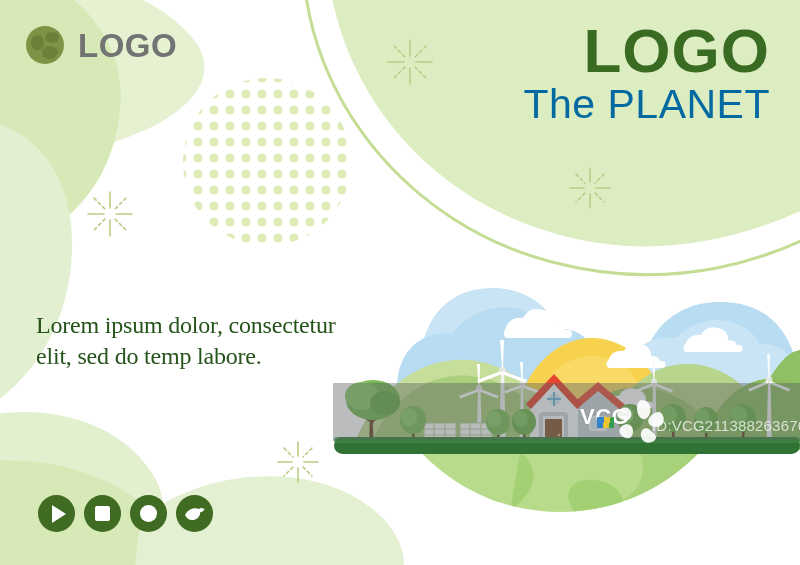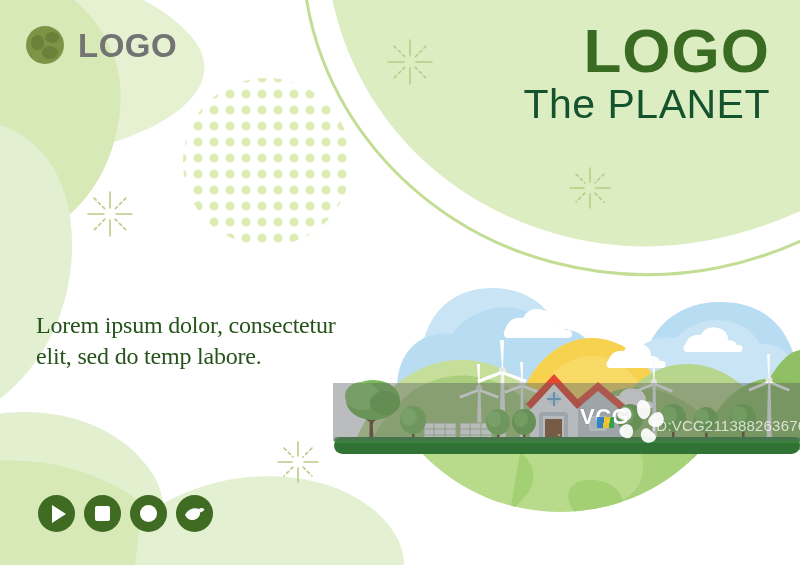--- a/index.html
+++ b/index.html
@@ -54,21 +54,21 @@
   
   #headline {
     position:absolute; right:30px; top:18px;
     text-align:right; z-index:40;
   }
   #headline-main {
     font-size:62px; font-weight:bold; color:#3a6b22;
     letter-spacing:1px; line-height:1.05;
   }
   #headline-sub {
-    font-size:41px; font-weight:normal; color:#14532d;
+    font-size:41px; font-weight:normal; color:#0369a1;
     letter-spacing:0.5px; line-height:1.15; margin-top:-2px;
   }
 
   
   #body-copy {
     position:absolute; left:36px; top:310px;
     font-size:24px; line-height:1.28;
     color:#25531a; letter-spacing:-0.2px;
     max-width:330px; z-index:40;font-family:Liberation Serif, serif;
   }

